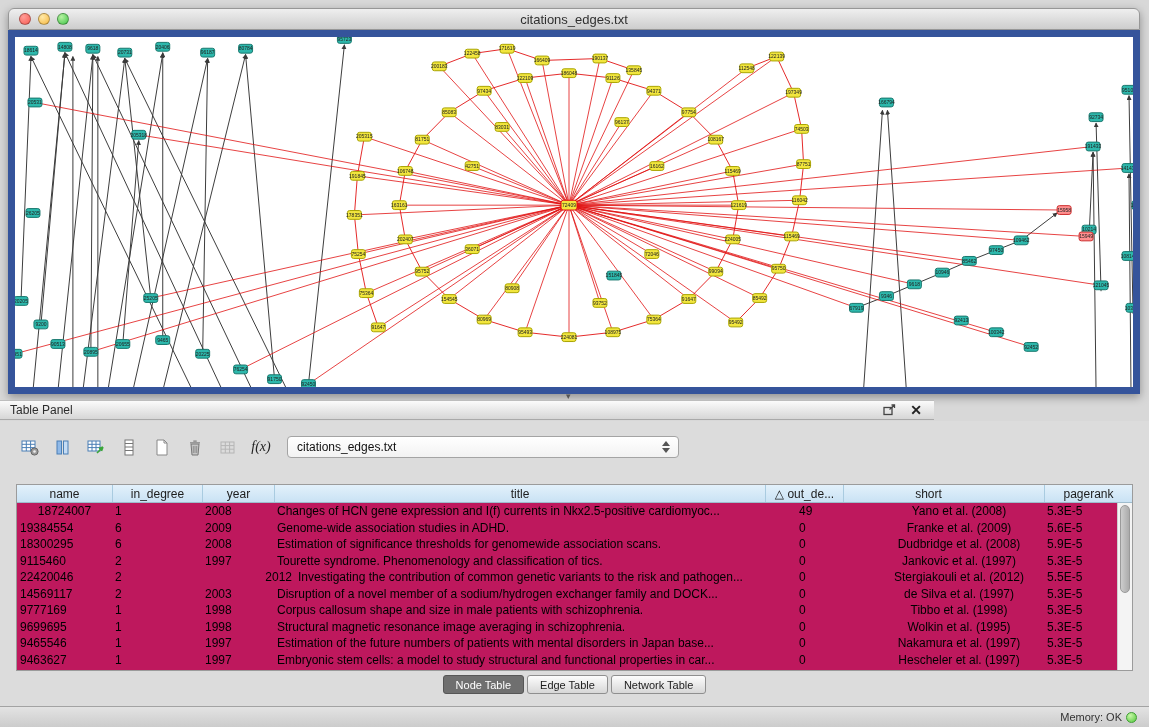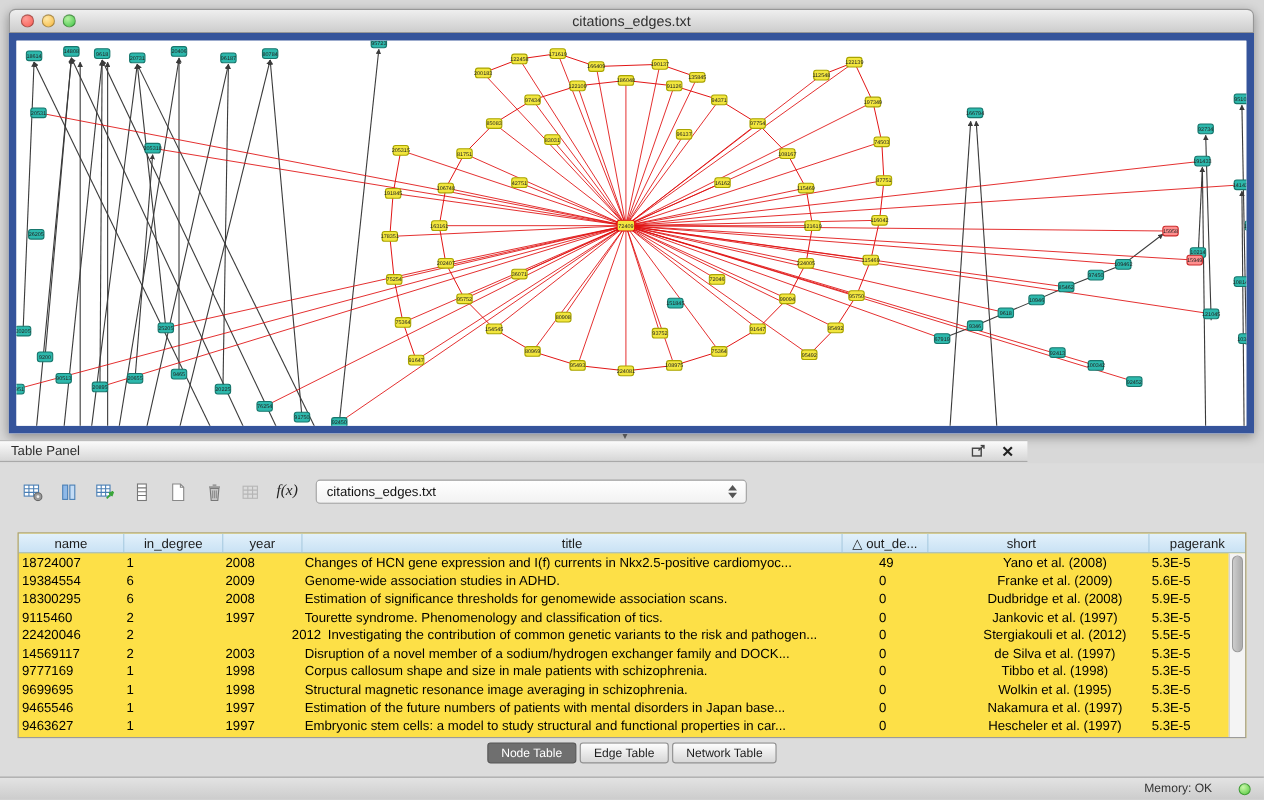--- a/index.html
+++ b/index.html
@@ -45,41 +45,41 @@
 
   .combo { position:absolute; left:287px; top:15px; width:392px; height:22px;
     background:linear-gradient(#ffffff,#f2f2f2); border:1px solid #a4a4a4; border-radius:4px;
     display:flex; align-items:center; font-size:12px; color:#111; }
   .combo .combo-text { padding-left:9px; flex:1; }
   .combo .combo-arrows { width:16px; display:flex; flex-direction:column; align-items:center; gap:2px; margin-right:4px; }
   .combo .tri-up { width:0; height:0; border-left:4px solid transparent; border-right:4px solid transparent; border-bottom:5px solid #555; }
   .combo .tri-dn { width:0; height:0; border-left:4px solid transparent; border-right:4px solid transparent; border-top:5px solid #555; }
 
   .data-table { position:absolute; left:16px; top:63px; width:1117px; height:187px;
-    background:#fde047; border:1px solid #9b9b9b; overflow:hidden; }
+    background:#be185d; border:1px solid #9b9b9b; overflow:hidden; }
   .thead { display:flex; height:18px; background:linear-gradient(#e3f1fb,#c9e2f4);
     border-bottom:1px solid #9fbccd; font-size:12px; color:#1c1c1c; }
   .th { display:flex; align-items:center; justify-content:center; border-left:1px solid #a9cbe0; overflow:hidden; white-space:nowrap; }
   .th:first-child { border-left:none; }
   .tr { display:flex; height:16.5px; font-size:12px; color:#000; align-items:center; }
   .td { overflow:hidden; white-space:nowrap; padding:0 3px; }
   .vscroll { position:absolute; right:0; top:18px; bottom:0; width:15px; background:#f4f4f4; border-left:1px solid #cfcfcf; }
   .vthumb { position:absolute; left:2px; top:2px; width:10px; height:88px; border-radius:6px;
     background:linear-gradient(90deg,#cdcdcd,#ababab); border:1px solid #9a9a9a; }
 
   .tabs { position:absolute; left:0; top:254px; width:1149px; display:flex; justify-content:center; gap:3px; }
   .tab { font-size:11px; padding:2px 12px; height:19px; line-height:14px;
     border:1px solid #8f8f8f; border-radius:3px; background:linear-gradient(#fdfdfd,#d7d7d7); color:#1d1d1d; }
   .tab.active { background:#6f6f6f; color:#fff; border-color:#565656; }
 
   
   .statusbar { position:absolute; left:0; bottom:0; width:1149px; height:21px;
     background:linear-gradient(#e3e3e3,#cccccc); border-top:1px solid #a3a3a3;
     display:flex; align-items:center; justify-content:flex-end; font-size:11px; color:#333; }
-  .mem { display:flex; align-items:center; gap:24px; margin-right:12px; }
+  .mem { display:flex; align-items:center; gap:4px; margin-right:12px; }
   .mem-dot { width:11px; height:11px; border-radius:50%;
     background:radial-gradient(circle at 35% 30%, #c9f7a9, #53c93c); border:1px solid #3f9e33; }
 </style>
 </head>
 <body>
 
 <div class="net-window">
   <div class="titlebar">
     <div class="traffic">
       <div class="light red"></div>
@@ -547,21 +547,21 @@
         <div class="th" style="width: 95px;">name</div>
         <div class="th" style="width: 90px;">in_degree</div>
         <div class="th" style="width: 72px;">year</div>
         <div class="th" style="flex: 1 1 0%;">title</div>
         <div class="th" style="width: 78px;">△ out_de...</div>
         <div class="th" style="width: 170px;">short</div>
         <div class="th" style="width: 88px; margin-left: 31px;">pagerank</div>
       </div>
     <div id="tbody">
         <div class="tr">
-          <div class="td" style="width: 95px; text-align: left;">18724007</div>
+          <div class="td" style="width: 95px; text-align: center;">18724007</div>
           <div class="td" style="width: 90px; text-align: left;">1</div>
           <div class="td" style="width: 72px; text-align: left;">2008</div>
           <div class="td" style="flex: 1 1 0%; text-align: left;">Changes of HCN gene expression and I(f) currents in Nkx2.5-positive cardiomyoc...</div>
           <div class="td" style="width: 78px; text-align: left;">49</div>
           <div class="td" style="width: 170px; text-align: center;">Yano et al. (2008)</div>
           <div class="td" style="width: 88px; text-align: left;">5.3E-5</div>
         </div>
         <div class="tr">
           <div class="td" style="width: 95px; text-align: left;">19384554</div>
           <div class="td" style="width: 90px; text-align: left;">6</div>

